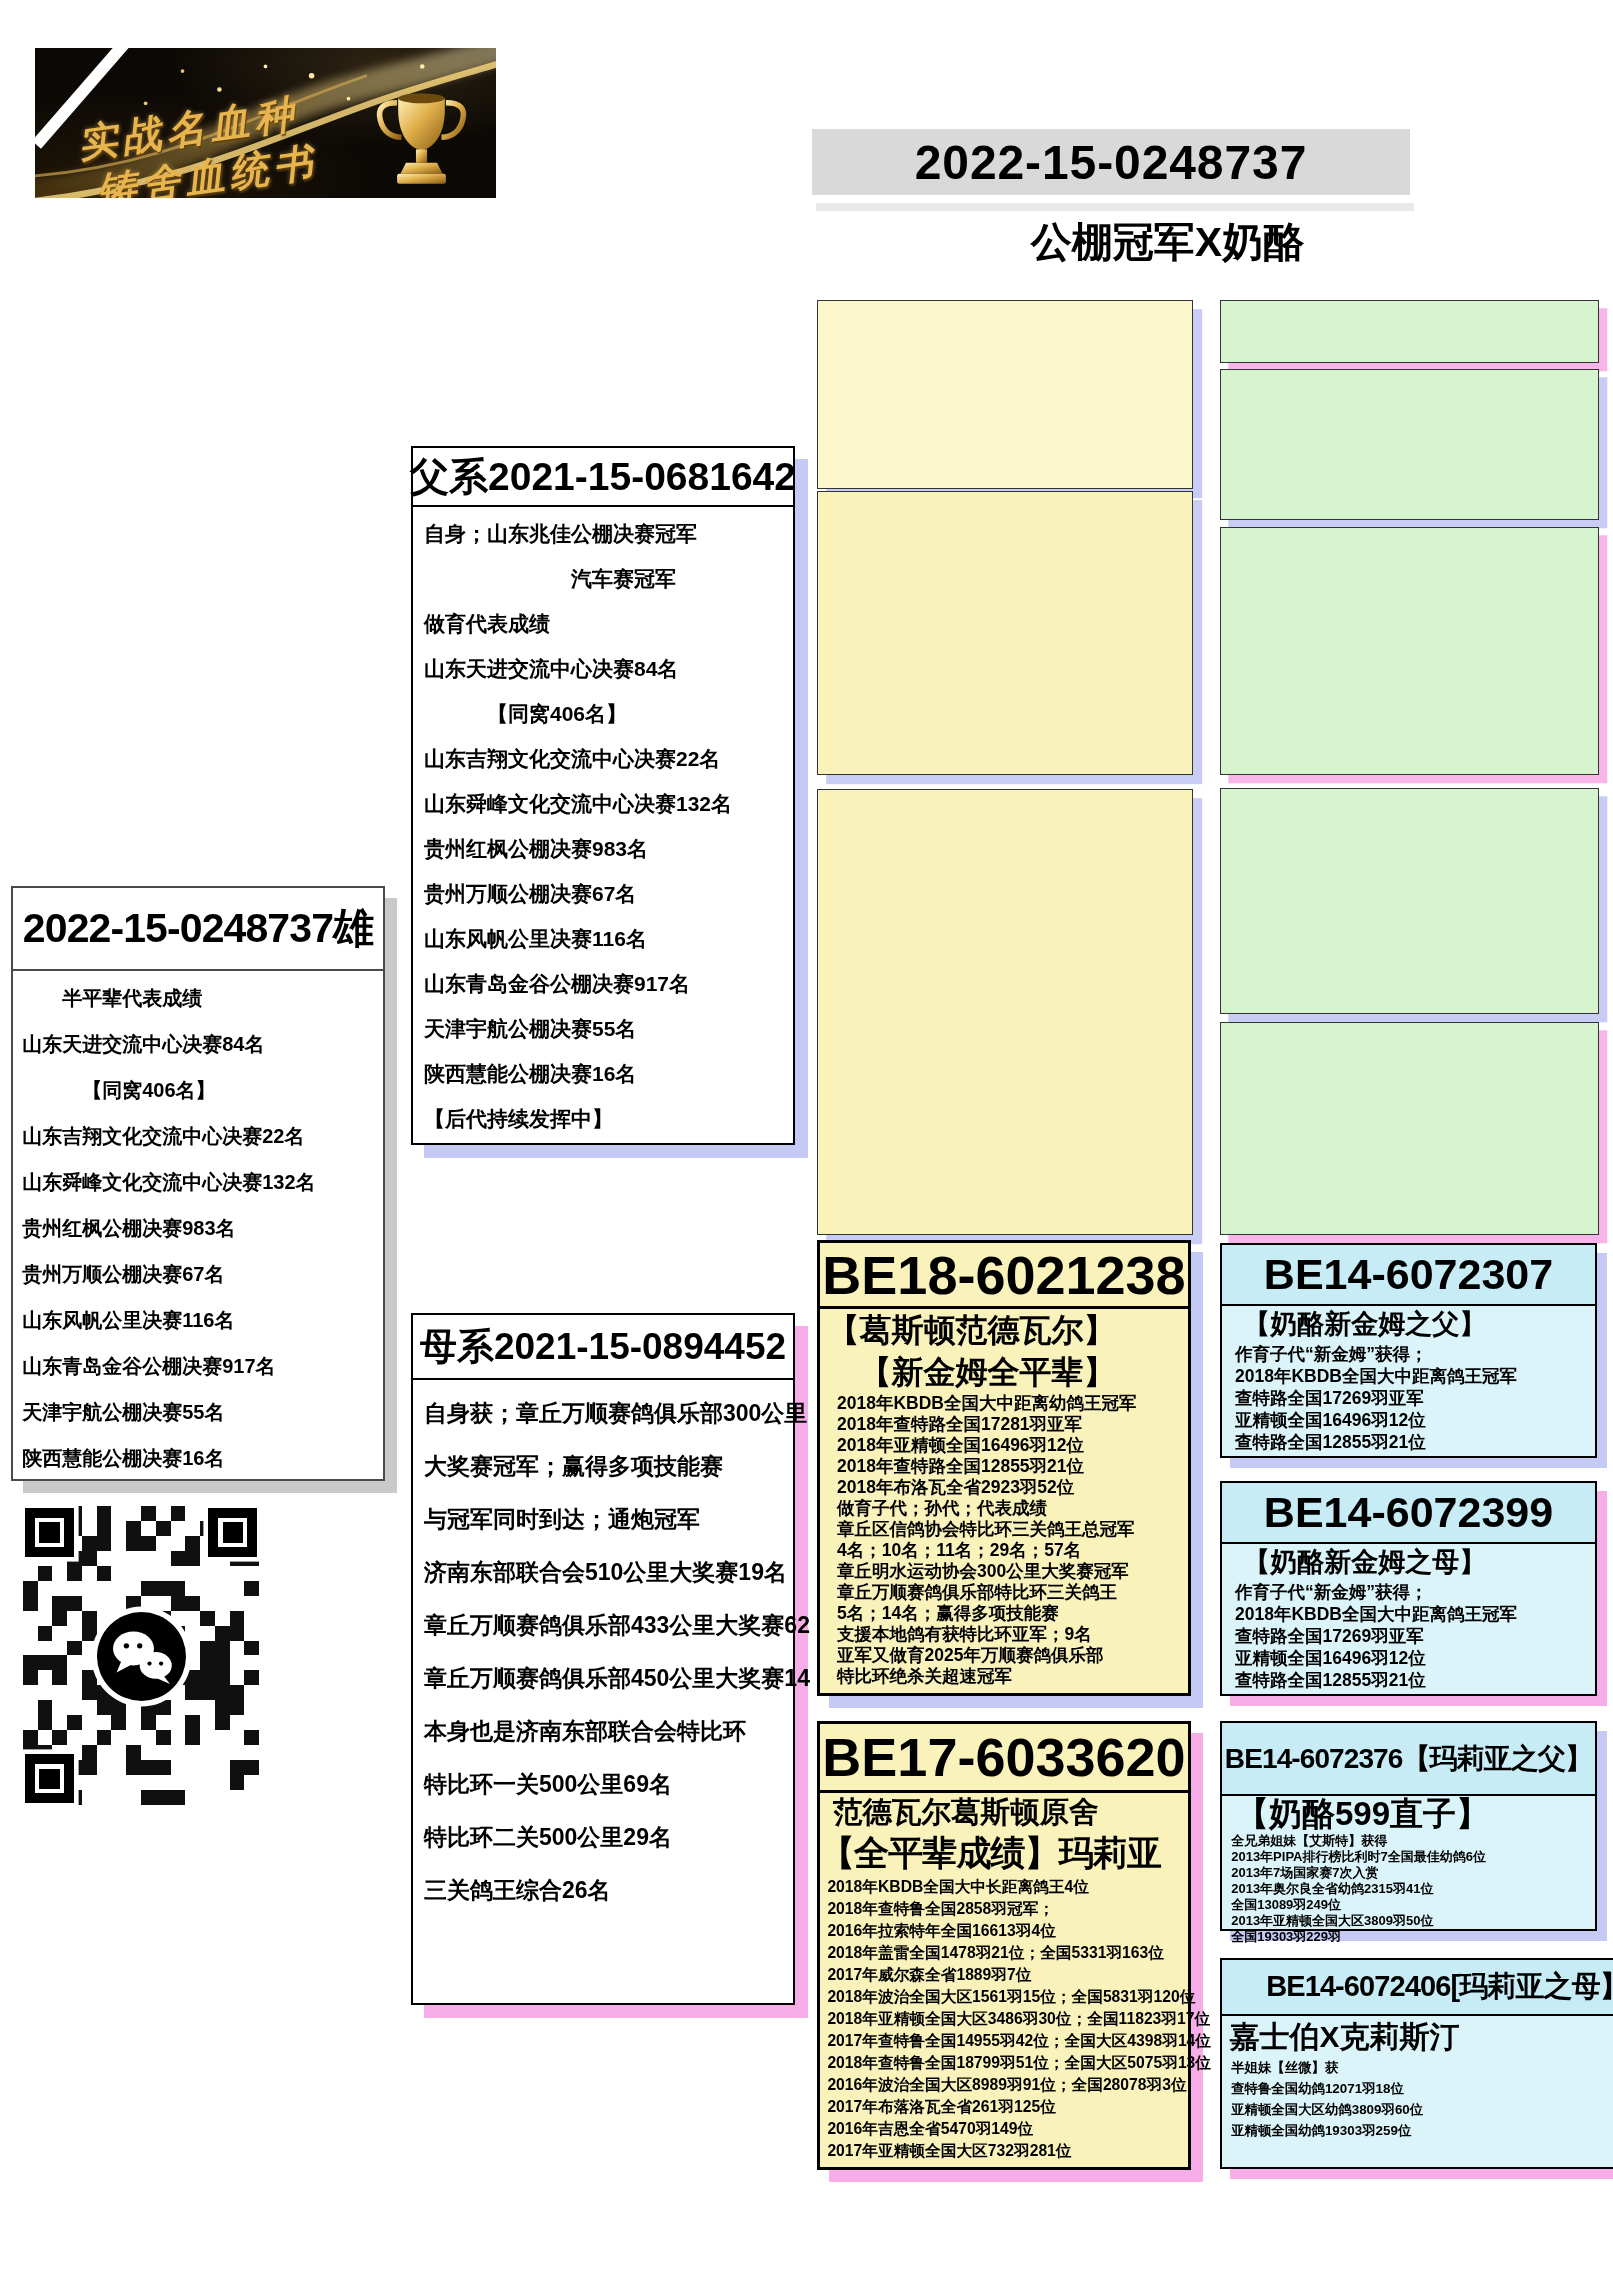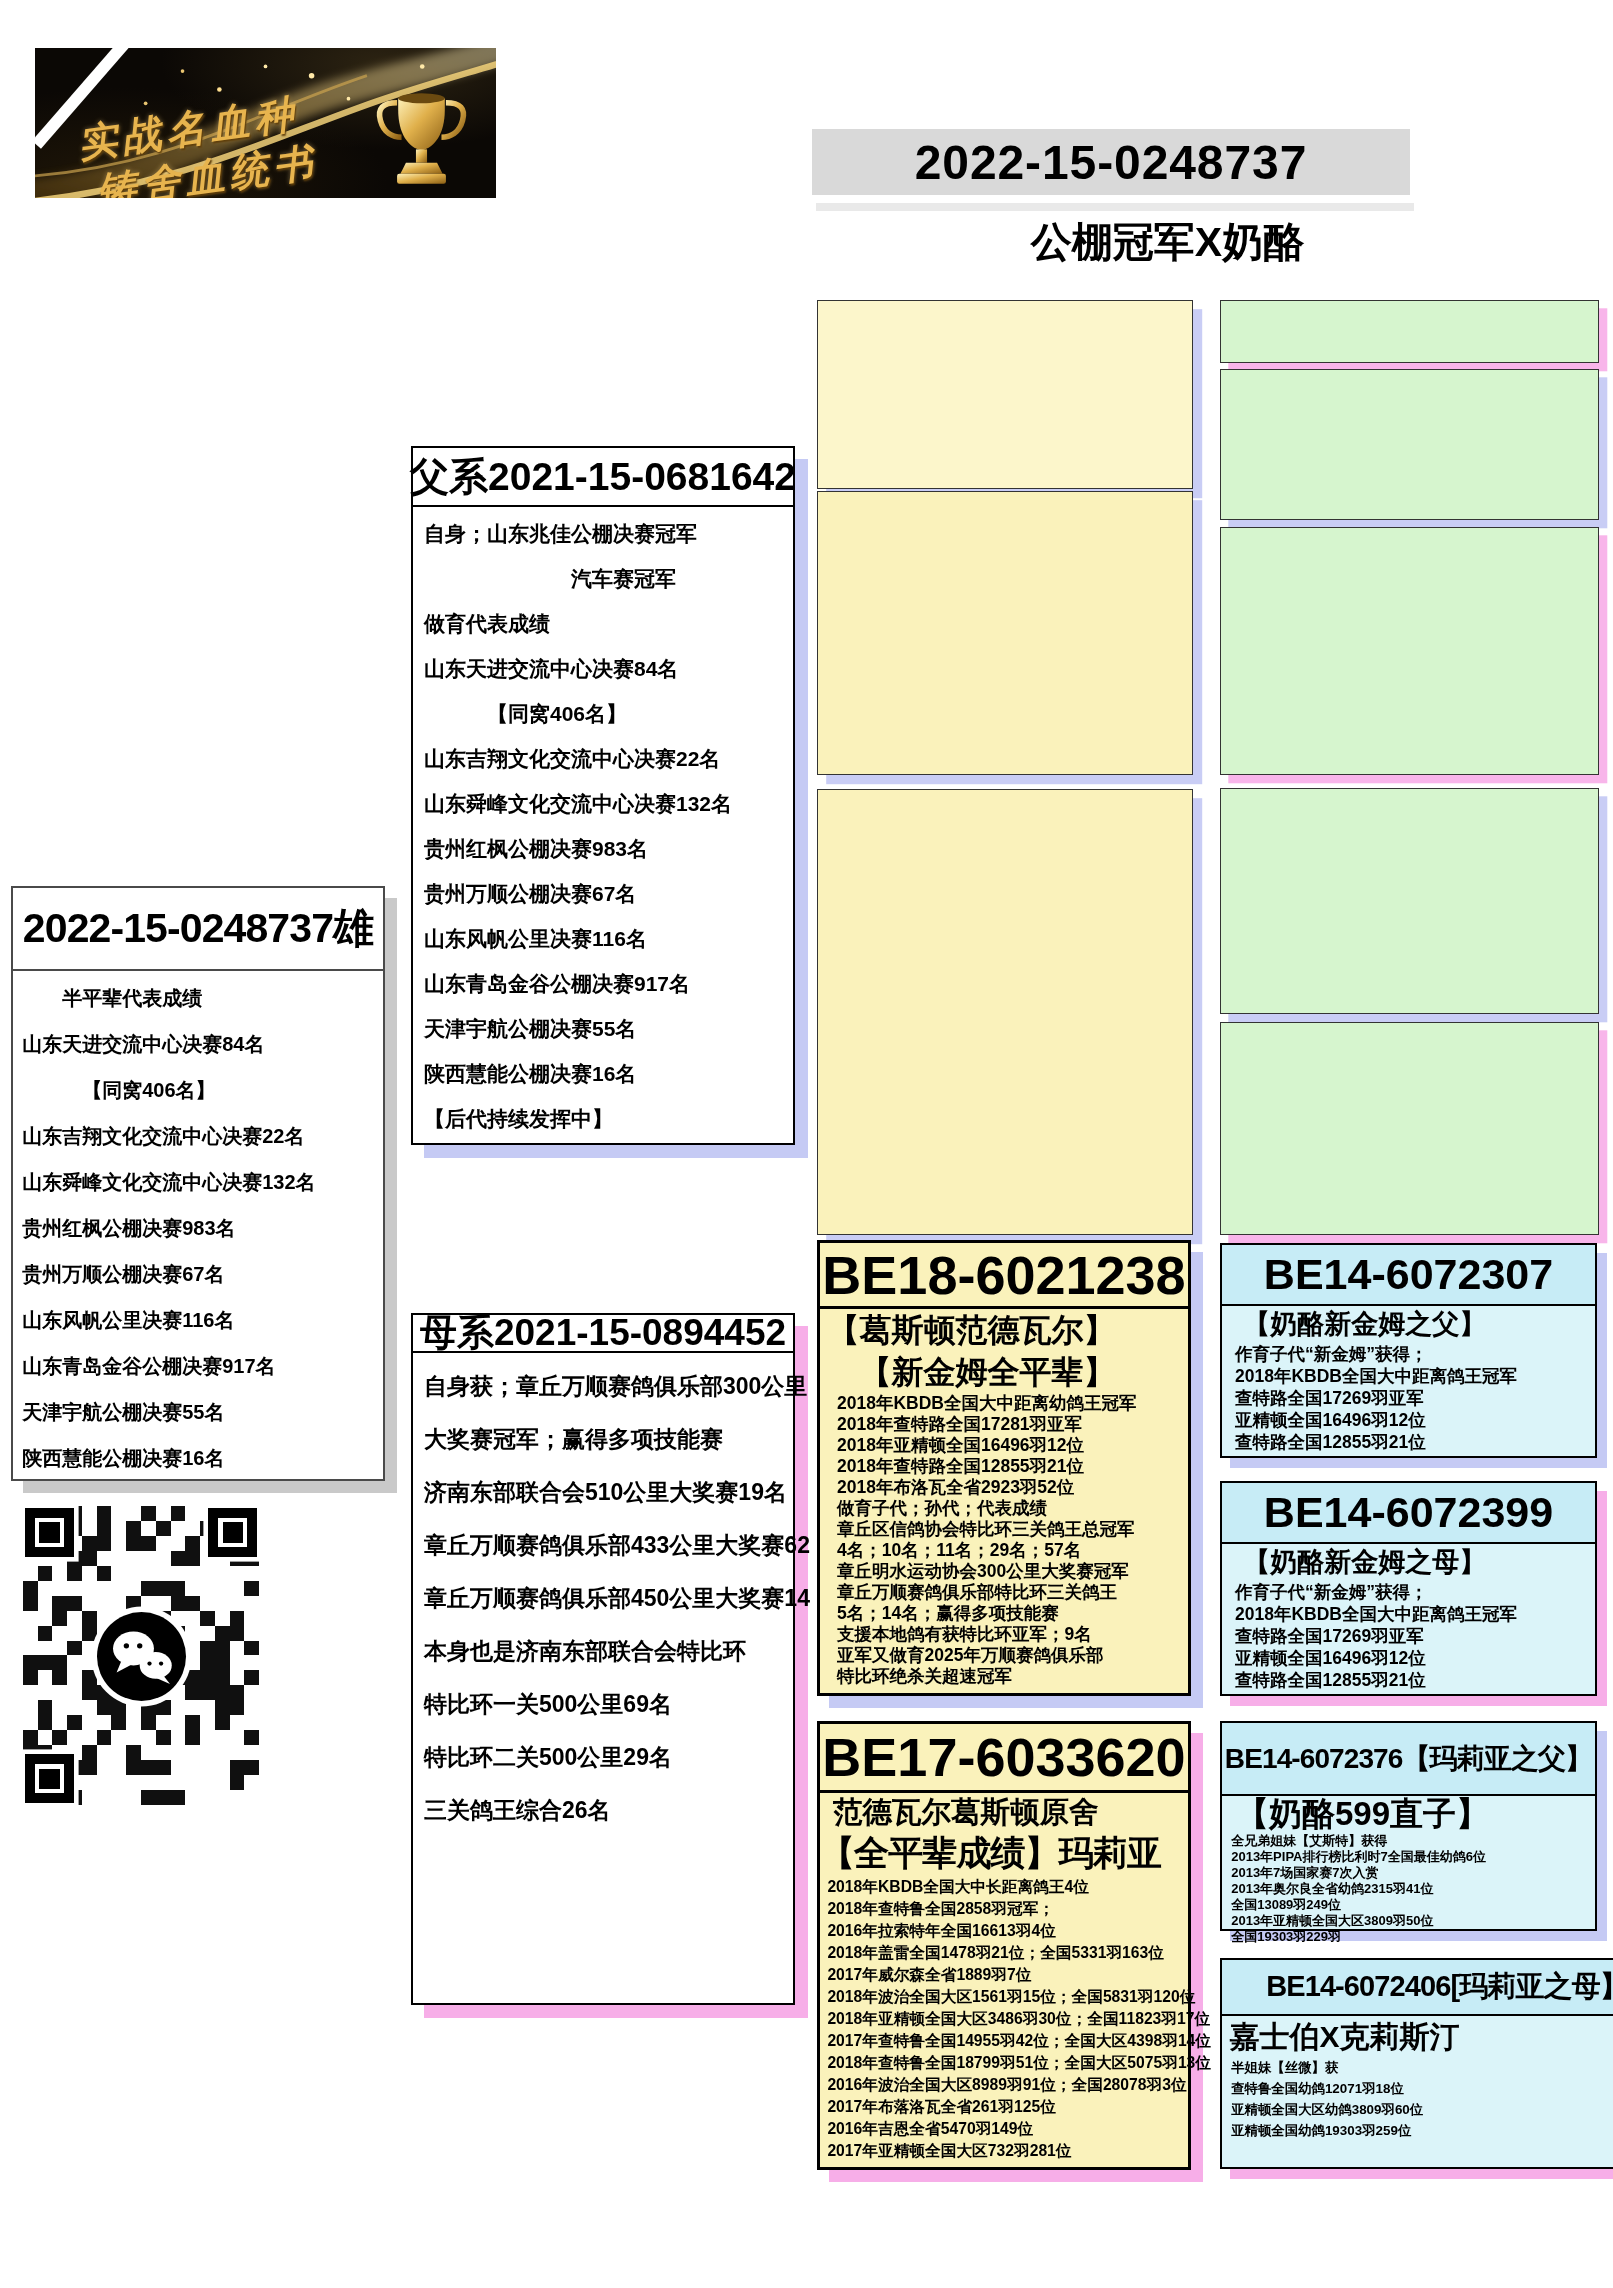--- a/index.html
+++ b/index.html
@@ -49,21 +49,21 @@
   #subject-box .box-header{height:83px;font-size:41px;letter-spacing:-0.9px;border-color:#4a4a4a;}
   #subject-box .lines{padding:3.7px 9.2px;}
   #subject-box .pl{font-size:20px;line-height:46px;}
   
   #father-box{left:411px;top:446px;width:384px;height:699px;box-shadow:13px 13px 0 #c5caf4;}
   #father-box .box-header{height:59px;font-size:39px;}
   #father-box .lines{padding:3.7px 11px;}
   #father-box .pl{font-size:21px;line-height:45px;}
   
   #mother-box{left:411px;top:1313px;width:384px;height:692px;box-shadow:13px 13px 0 #f7aee8;}
-  #mother-box .box-header{height:38px;font-size:37px;}
+  #mother-box .box-header{height:65px;font-size:37px;}
   #mother-box .lines{padding:7px 11px;}
   #mother-box .pl{font-size:23px;line-height:53px;}
   
   #be18-box{left:817px;top:1240px;width:374px;height:456px;background:#faf2bb;border-width:3.7px;
     box-shadow:12px 12px 0 #c5caf4;}
   #be18-box .box-header{height:66px;font-size:54px;border-bottom-width:3.7px;background:#faf2bb;}
   #be18-box .sub{font-weight:bold;font-size:32px;line-height:42px;padding-left:7.4px;white-space:nowrap;}
   #be18-box .lines{padding:0 17px;}
   #be18-box .pl{font-size:17.5px;line-height:21px;}
   
@@ -203,20 +203,21 @@
       <div class="pl">【后代持续发挥中】</div>
     </div>
 </div>
 
 <div class="box" id="mother-box">
   <div class="box-header">母系2021-15-0894452</div>
   <div class="lines">
 
   <div class="pl">自身获；章丘万顺赛鸽俱乐部300公里</div>
       <div class="pl">大奖赛冠军；赢得多项技能赛</div>
+      <div class="pl">与冠军同时到达；通炮冠军</div>
       <div class="pl">济南东部联合会510公里大奖赛19名</div>
       <div class="pl">章丘万顺赛鸽俱乐部433公里大奖赛62</div>
       <div class="pl">章丘万顺赛鸽俱乐部450公里大奖赛14</div>
       <div class="pl">本身也是济南东部联合会特比环</div>
       <div class="pl">特比环一关500公里69名</div>
       <div class="pl">特比环二关500公里29名</div>
       <div class="pl">三关鸽王综合26名</div>
     </div>
 </div>
 

